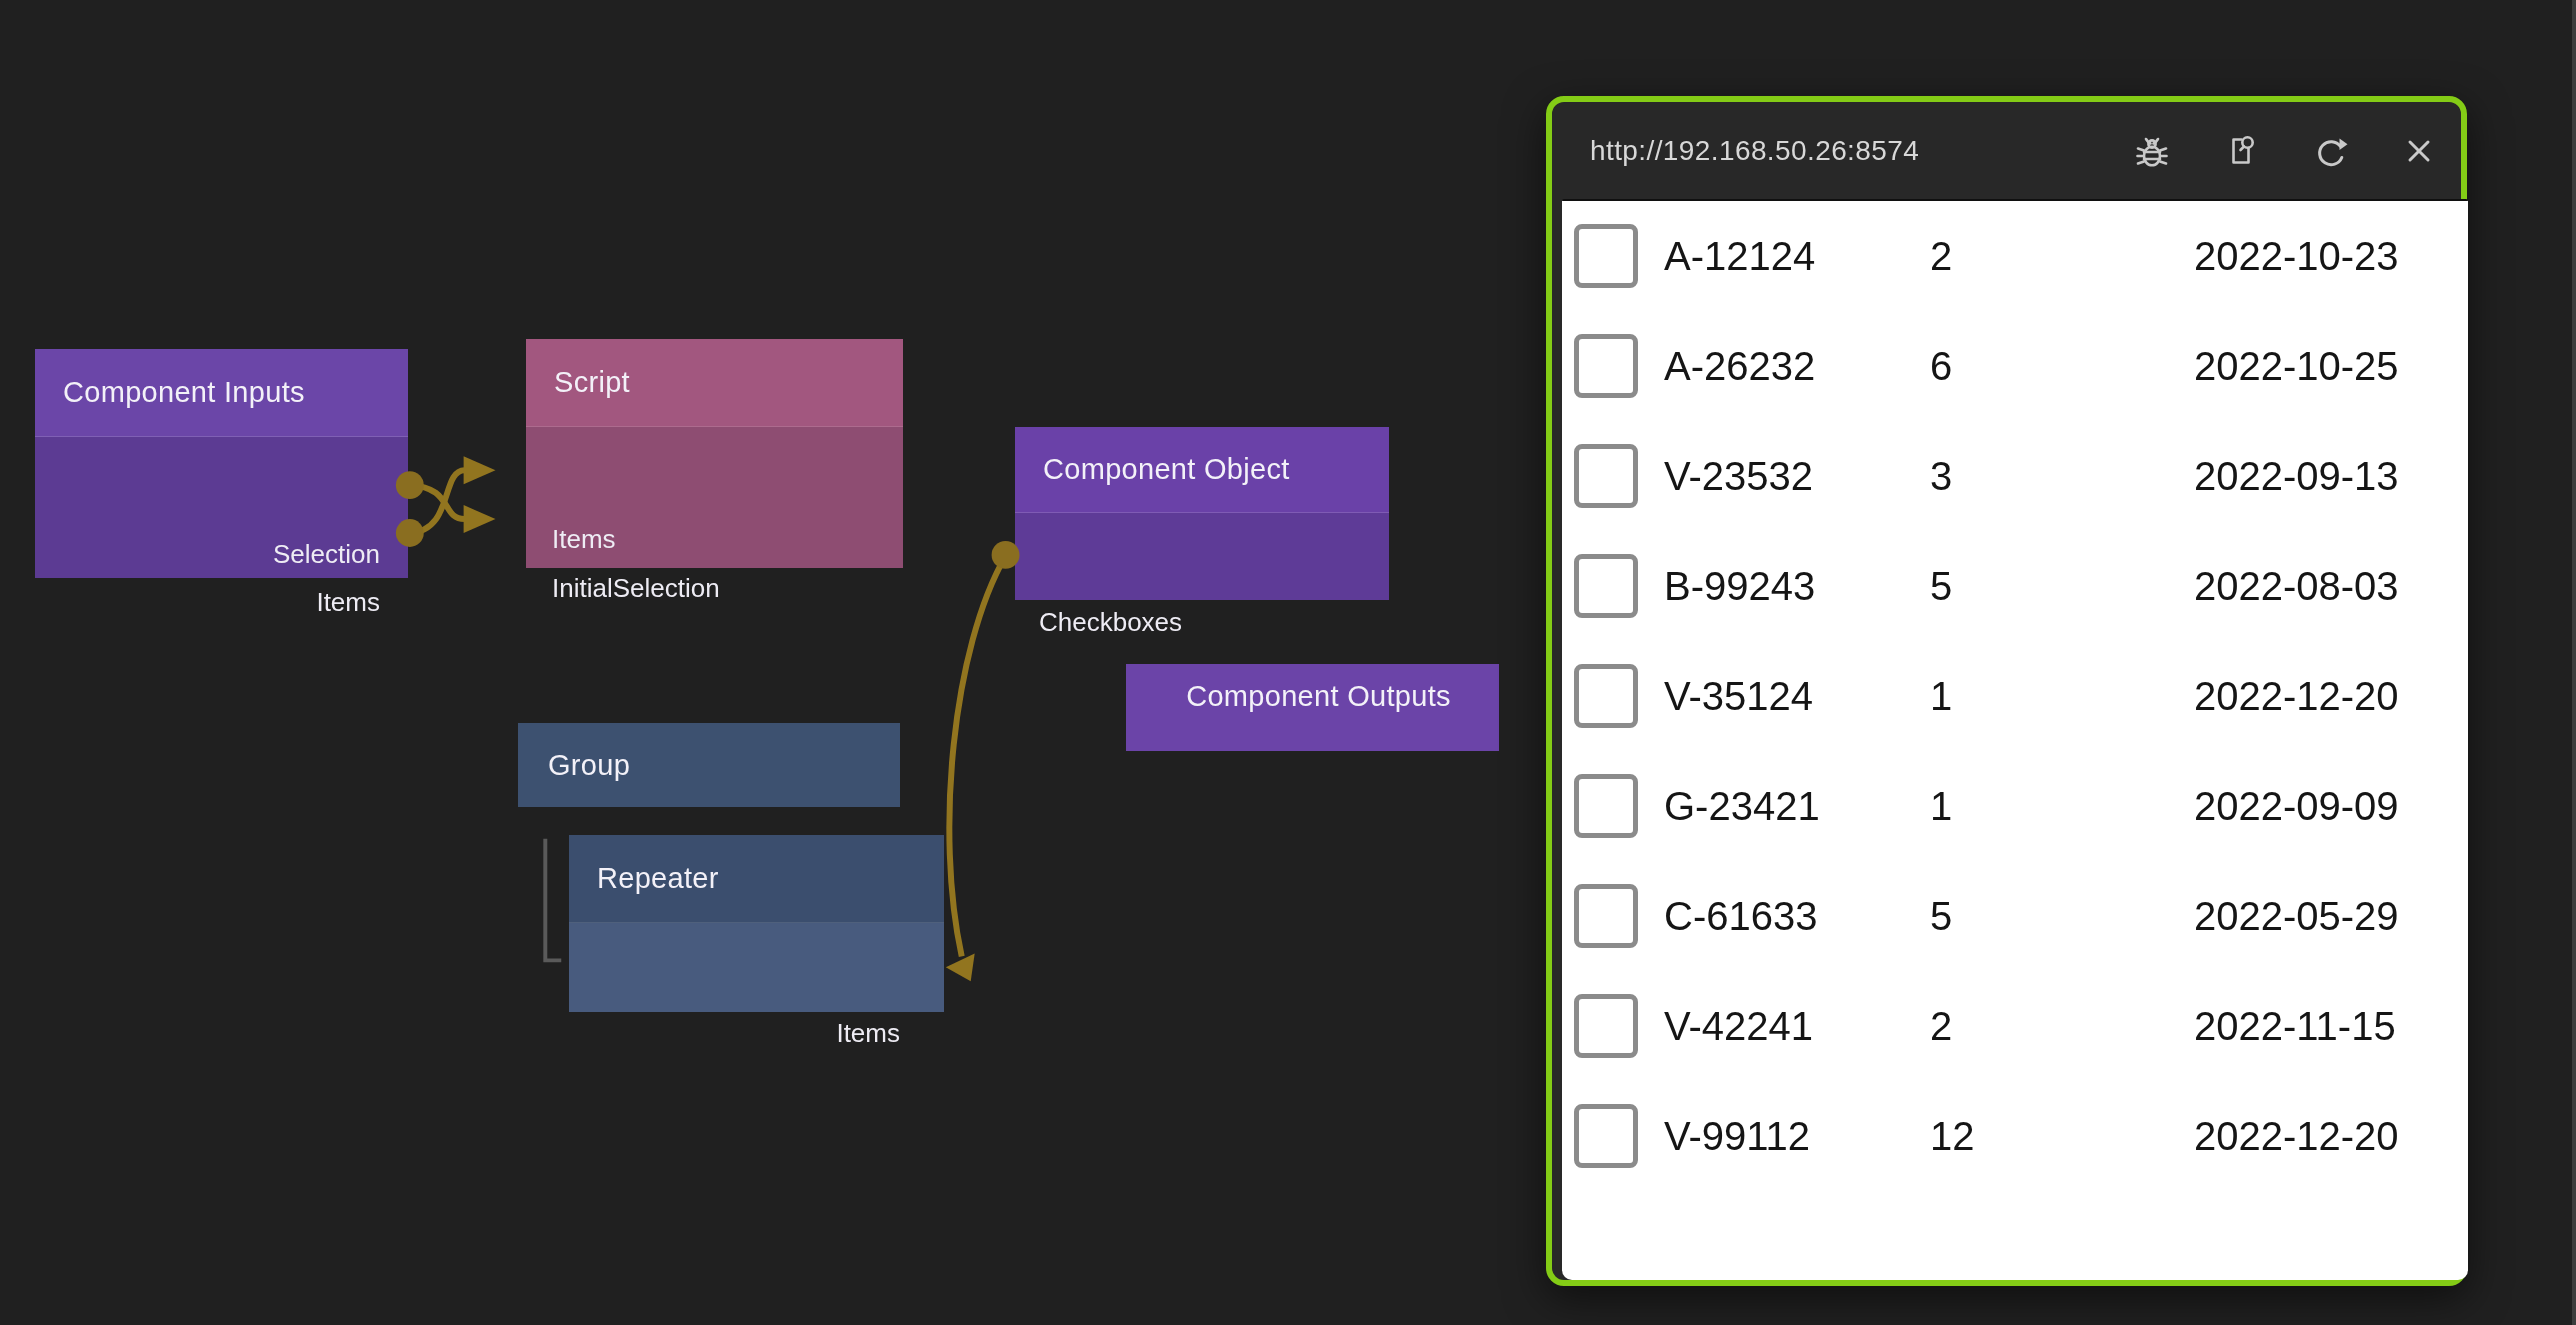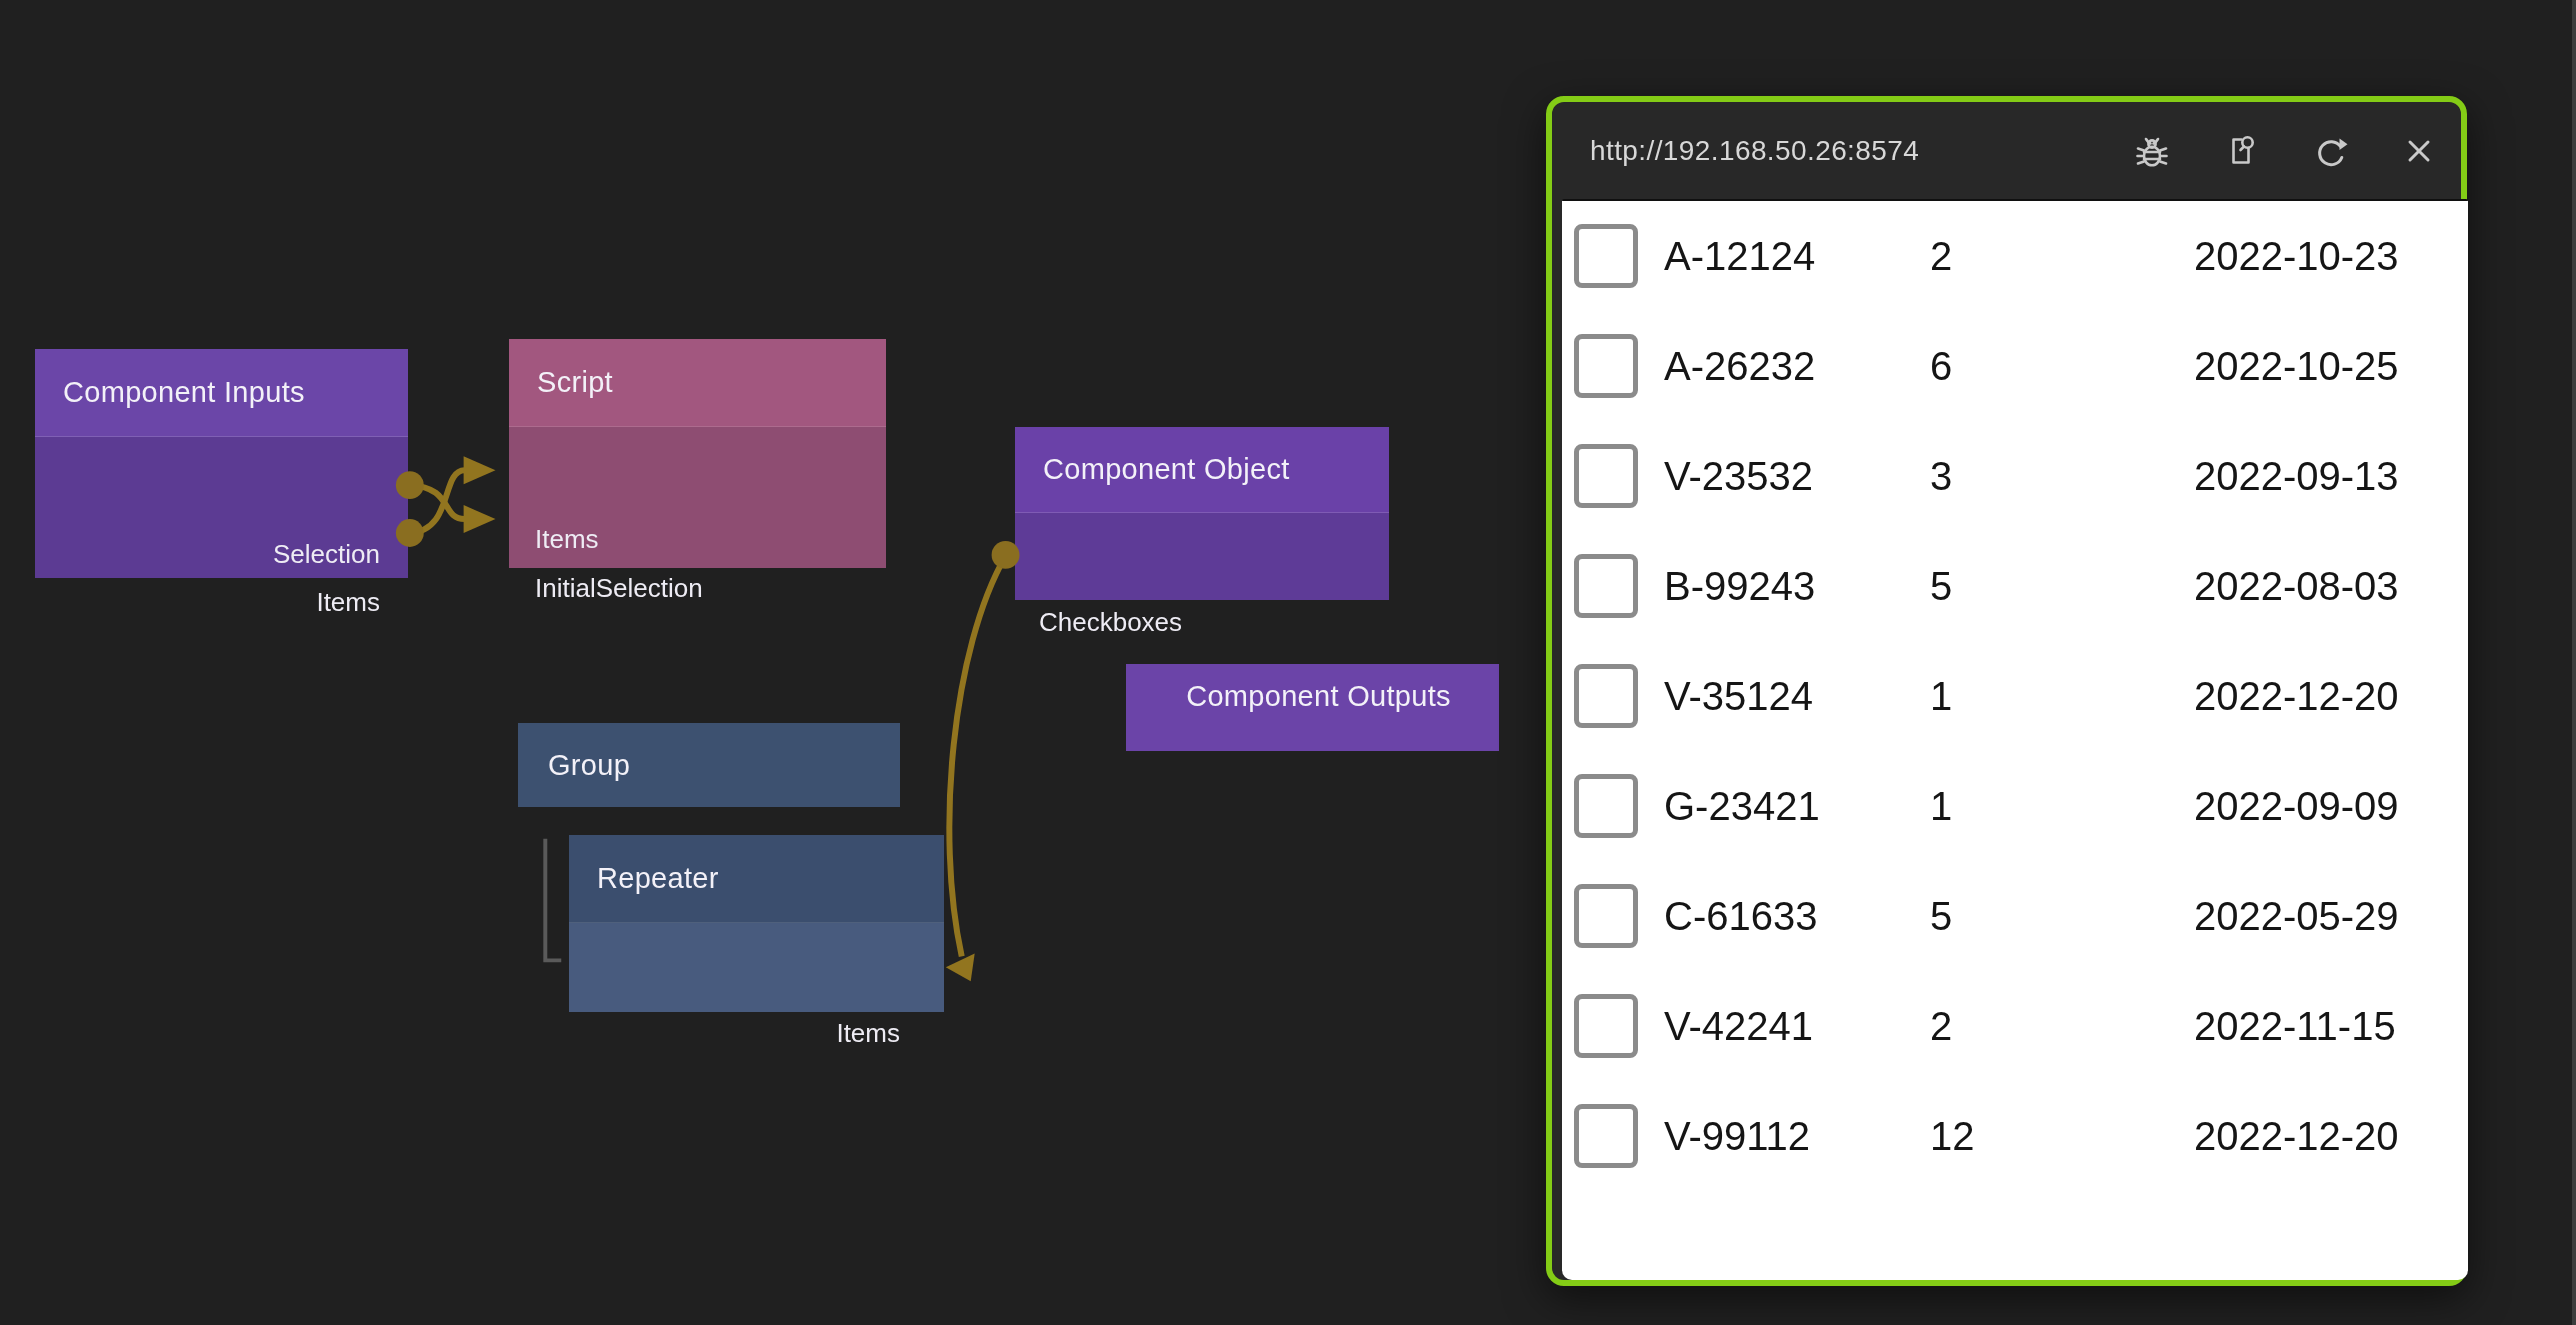--- a/index.html
+++ b/index.html
@@ -20,21 +20,21 @@
   .port-label{
     position:absolute;height:42px;line-height:42px;
     font-size:26px;color:#eeecf4;white-space:nowrap;
   }
   .port-right{text-align:left;}
   
   #node-component-inputs{left:35px;top:349px;width:373px;height:229px;}
   #node-component-inputs .node-header{height:88px;background:#6b46a8;border-bottom:1px solid rgba(255,255,255,.14);}
   #node-component-inputs .node-body{height:141px;background:#5c3b93;}
   
-  #node-script{left:470px;top:339px;width:377px;height:229px;padding-left:39px;}
+  #node-script{left:487px;top:339px;width:377px;height:229px;padding-left:39px;}
   #node-script .node-header{height:88px;background:#a2577f;border-bottom:1px solid rgba(255,255,255,.12);}
   #node-script .node-body{height:141px;background:#8e4d72;}
   
   #node-component-object{left:1003px;top:427px;width:374px;height:173px;padding-left:12px;}
   #node-component-object .node-header{height:86px;background:#6a41a8;border-bottom:1px solid rgba(255,255,255,.14);}
   #node-component-object .node-body{height:87px;background:#5e3b97;}
   
   #node-component-outputs{left:1126px;top:664px;width:373px;height:87px;background:#6b44a8;}
   #node-component-outputs .node-header{height:65px;background:transparent;padding-left:12px;justify-content:center;}
   

